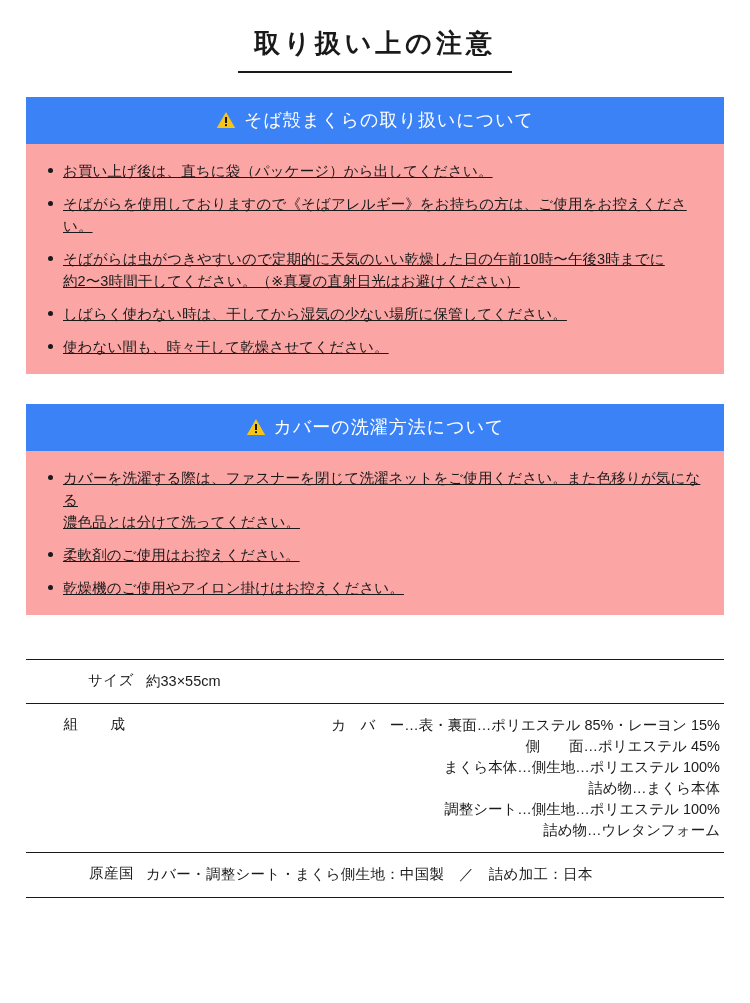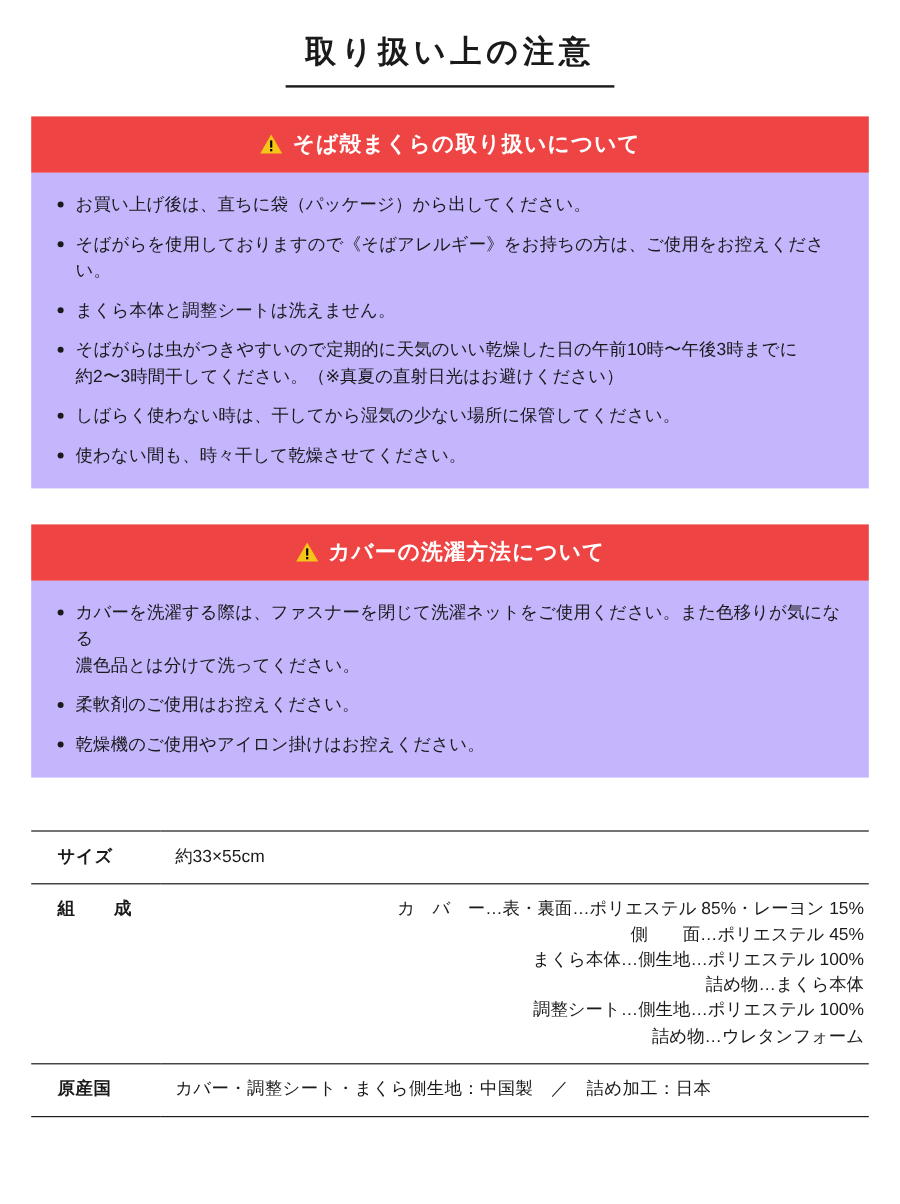--- a/index.html
+++ b/index.html
@@ -30,36 +30,37 @@
   }
   .title-rule {
     width: 274px;
     height: 2px;
     background: #1a1a1a;
     margin: 0 auto 24px auto;
   }
   
   .section { margin-bottom: 30px; }
   .section-header {
-    background: #ef4444;
+    background: #3b82f6;
     color: #ffffff;
     text-align: center;
     font-size: 18px;
-    font-weight: bold;
+    font-weight: normal;
     letter-spacing: 1px;
     padding: 11px 0 12px 0;
     display: flex;
     align-items: center;
     justify-content: center;
     gap: 8px;
   }
   .warn-icon { display: inline-block; line-height: 0; }
   .section-body {
-    background: #c4b5fd;
+    background: #fca5a5;
     padding: 16px 20px 14px 20px;
+    text-decoration: underline;
   }
   ul.bullets { list-style: none; margin: 0; padding: 0; }
   ul.bullets li {
     position: relative;
     padding-left: 17px;
     font-size: 14.5px;
     line-height: 1.52;
     margin-bottom: 11px;
     letter-spacing: 0.1px;
   }
@@ -79,22 +80,22 @@
   .spec {
     margin-top: 44px;
     width: 100%;
     border-collapse: collapse;
     font-size: 14.5px;
   }
   .spec tr { border-top: 1px solid #1a1a1a; }
   .spec tr:last-child { border-bottom: 1px solid #1a1a1a; }
   .spec th {
     width: 108px;
-    text-align: left;
-    font-weight: bold;
+    text-align: right;
+    font-weight: normal;
     vertical-align: top;
     padding: 11px 0 11px 22px;
     white-space: nowrap;
     letter-spacing: 0.5px;
   }
   .spec th.sp3 { letter-spacing: 9px; }
   .spec td {
     vertical-align: top;
     padding: 11px 4px 11px 12px;
     line-height: 1.45;
@@ -125,23 +126,20 @@
     </div>
     <div class="section-body">
       <ul class="bullets">
         <li>
           <span>お買い上げ後は、直ちに袋（パッケージ）から出してください。</span>
         </li>
         <li>
           <span>そばがらを使用しておりますので《そばアレルギー》をお持ちの方は、ご使用をお控えください。</span>
         </li>
         <li>
-          <span>まくら本体と調整シートは洗えません。</span>
-        </li>
-        <li>
           <span>そばがらは虫がつきやすいので定期的に天気のいい乾燥した日の午前10時〜午後3時までに</span>
           <span class="l2">約2〜3時間干してください。（※真夏の直射日光はお避けください）</span>
         </li>
         <li>
           <span>しばらく使わない時は、干してから湿気の少ない場所に保管してください。</span>
         </li>
         <li>
           <span>使わない間も、時々干して乾燥させてください。</span>
         </li>
       </ul>

